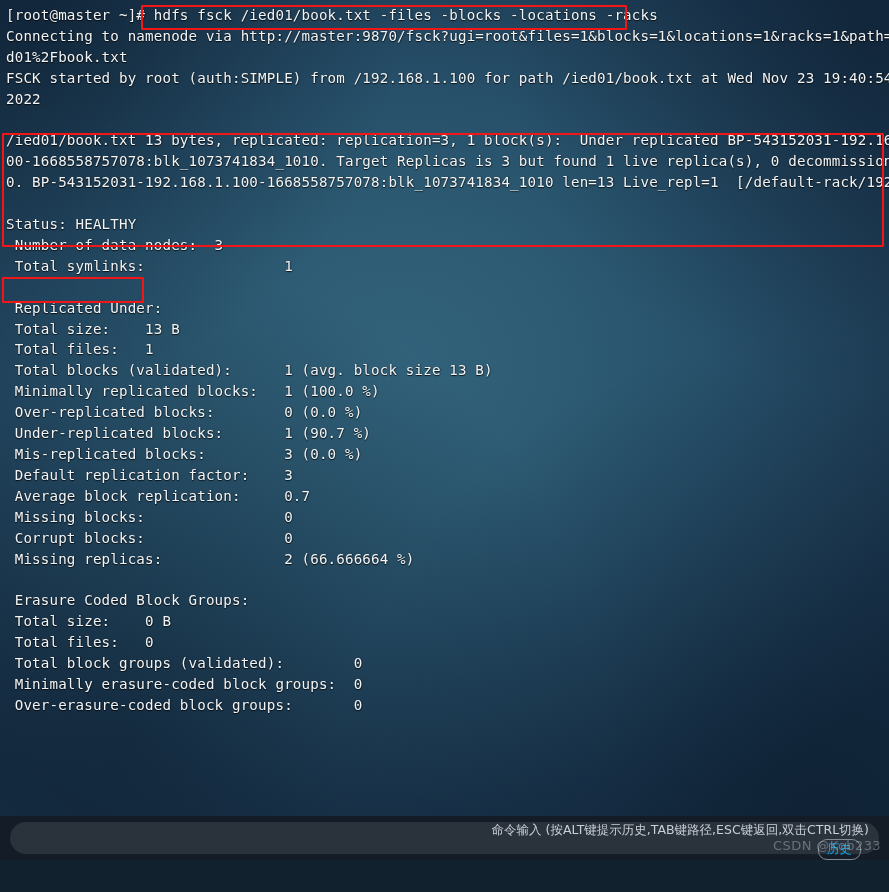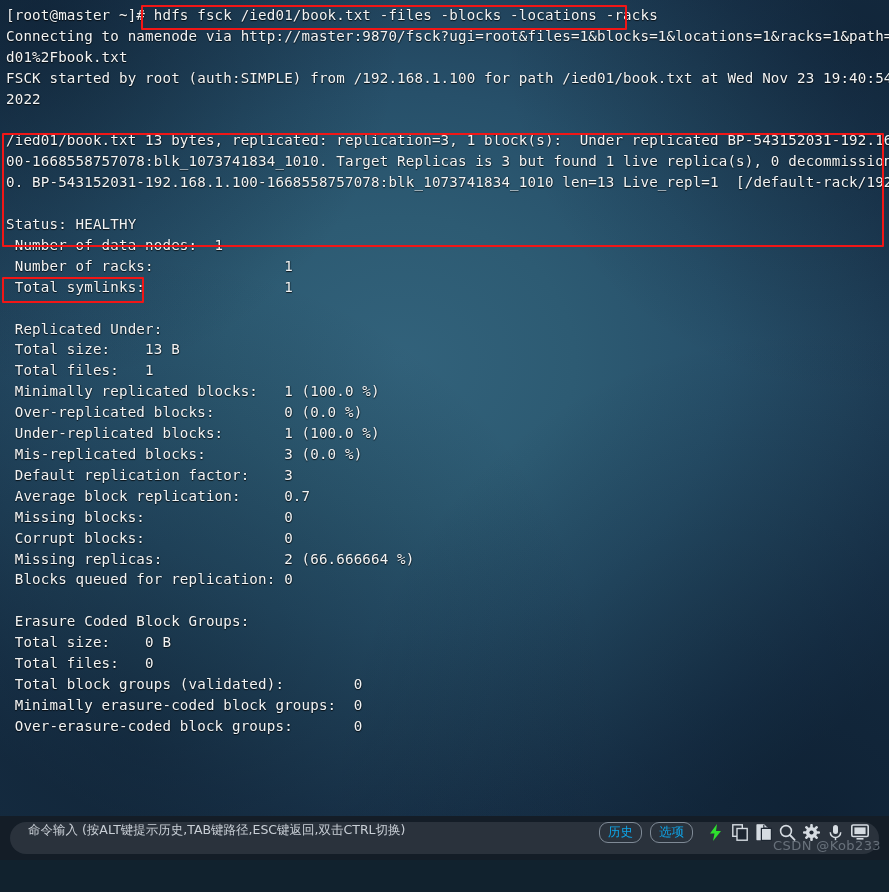--- a/index.html
+++ b/index.html
@@ -74,23 +74,24 @@
   }
   #cmdbar {
     position: absolute;
     left: 10px;
     top: 6px;
     width: 869px;
     height: 32px;
     background: #2a323c;
     border-radius: 16px;
     display: flex;
-    align-items: flex-start;
+    align-items: flex-end;
     padding: 0 10px 0 18px;
     box-sizing: border-box;
+    flex-direction: column;
   }
   #cmd-placeholder {
     color: #c9cfd6;
     font-family: "DejaVu Sans", "Liberation Sans", sans-serif;
     font-size: 12.5px;
     white-space: nowrap;
     flex: 1;
   }
   .pillbtn {
     font-family: "DejaVu Sans", "Liberation Sans", sans-serif;
@@ -140,37 +141,36 @@
     <div class="line">Connecting to namenode via http://master:9870/fsck?ugi=root&amp;files=1&amp;blocks=1&amp;locations=1&amp;racks=1&amp;path=%2Fie</div>
     <div class="line">d01%2Fbook.txt</div>
     <div class="line">FSCK started by root (auth:SIMPLE) from /192.168.1.100 for path /ied01/book.txt at Wed Nov 23 19:40:54 CST</div>
     <div class="line">2022</div>
     <div class="line blank"></div>
     <div class="line">/ied01/book.txt 13 bytes, replicated: replication=3, 1 block(s):  Under replicated BP-543152031-192.168.1.1</div>
     <div class="line">00-1668558757078:blk_1073741834_1010. Target Replicas is 3 but found 1 live replica(s), 0 decommissioned re</div>
     <div class="line">0. BP-543152031-192.168.1.100-1668558757078:blk_1073741834_1010 len=13 Live_repl=1  [/default-rack/192.168.</div>
     <div class="line blank"></div>
     <div class="line">Status: HEALTHY</div>
-    <div class="line"> Number of data-nodes:  1</div>
-    <div class="line"> Number of racks:               1</div>
+    <div class="line"> Number of data-nodes:  3</div>
     <div class="line"> Total symlinks:                1</div>
     <div class="line blank"></div>
     <div class="line"> Replicated Under:</div>
     <div class="line"> Total size:    13 B</div>
     <div class="line"> Total files:   1</div>
+    <div class="line"> Total blocks (validated):      1 (avg. block size 13 B)</div>
     <div class="line"> Minimally replicated blocks:   1 (100.0 %)</div>
     <div class="line"> Over-replicated blocks:        0 (0.0 %)</div>
-    <div class="line"> Under-replicated blocks:       1 (100.0 %)</div>
+    <div class="line"> Under-replicated blocks:       1 (90.7 %)</div>
     <div class="line"> Mis-replicated blocks:         3 (0.0 %)</div>
     <div class="line"> Default replication factor:    3</div>
     <div class="line"> Average block replication:     0.7</div>
     <div class="line"> Missing blocks:                0</div>
     <div class="line"> Corrupt blocks:                0</div>
     <div class="line"> Missing replicas:              2 (66.666664 %)</div>
-    <div class="line"> Blocks queued for replication: 0</div>
     <div class="line blank"></div>
     <div class="line"> Erasure Coded Block Groups:</div>
     <div class="line"> Total size:    0 B</div>
     <div class="line"> Total files:   0</div>
     <div class="line"> Total block groups (validated):        0</div>
     <div class="line"> Minimally erasure-coded block groups:  0</div>
     <div class="line"> Over-erasure-coded block groups:       0</div>
   </div>
 
   <div id="box-command" class="redbox"></div>

